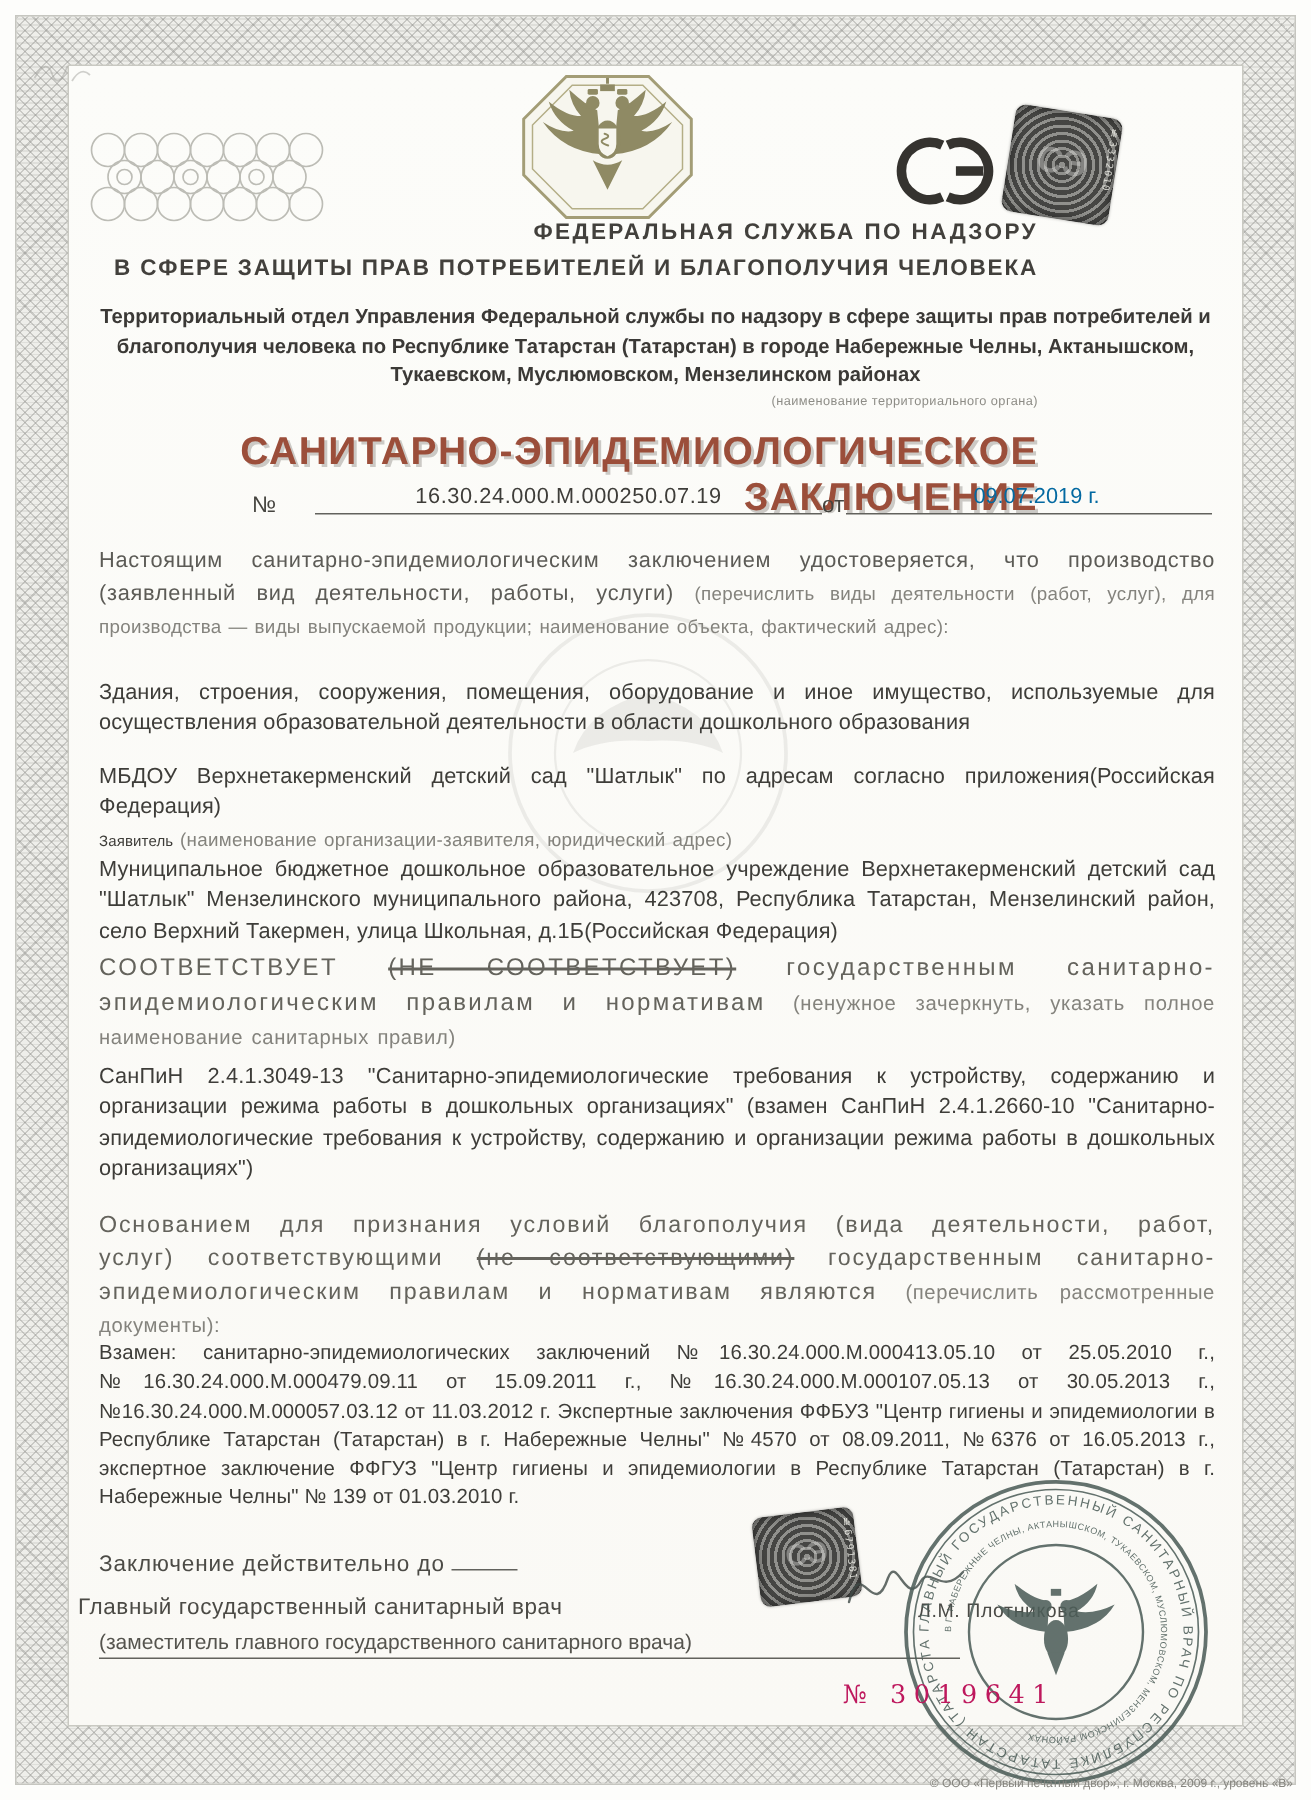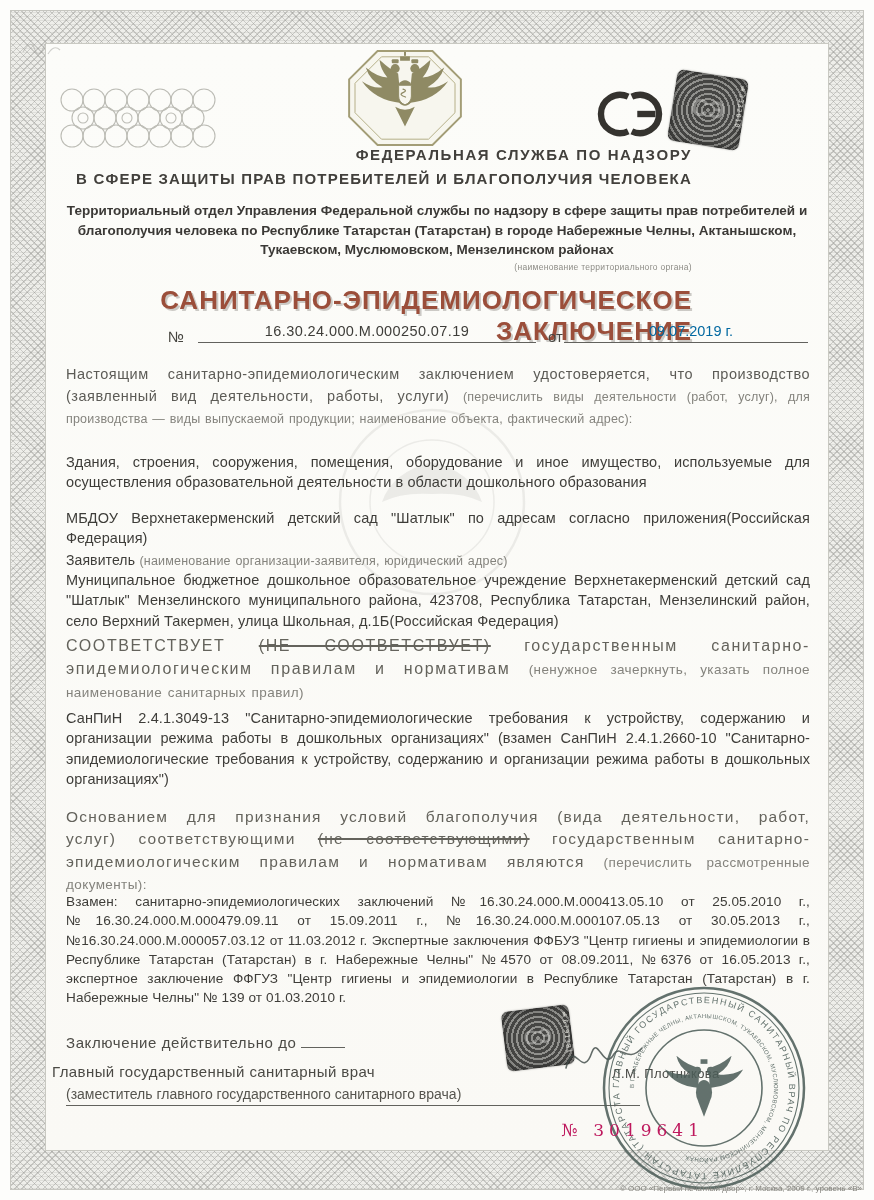--- a/index.html
+++ b/index.html
@@ -26,21 +26,21 @@
   .hline1 { top:146px; font-size:15px; font-weight:bold; letter-spacing:1.6px; color:#42403c; }
   .hline2 { top:170px; font-size:15px; font-weight:bold; letter-spacing:1.2px; color:#42403c; }
   .territorial { top:201px; left:62px; width:750px; text-align:center; font-weight:bold;
                  font-size:13.5px; line-height:1.45; color:#3b3936; }
   .terr-cap { top:262px; font-size:8.5px; color:#8d8c86; letter-spacing:.3px; }
   .doc-title { top:285px; font-size:26px; font-weight:bold; letter-spacing:1px; color:#9b4e3a;
                text-shadow:2px 2px 0 rgba(115,110,104,.35); }
 
   .numrow-label { font-size:15px; color:#45443f; }
   .u-line { display:inline-block; border-bottom:1.2px solid #62625d; padding-bottom:3px; }
-  .cert-num { left:198px; top:323px; width:338px; text-align:center; font-size:14.5px; color:#3e3d39; letter-spacing:.4px; }
+  .cert-num { left:210px; top:323px; width:338px; text-align:center; font-size:14.5px; color:#3e3d39; letter-spacing:.4px; }
   .cert-date { left:564px; top:323px; width:234px; text-align:center; padding-left:10px; font-size:14.5px; color:#0369a1; }
 
   .lead-gray { color:#5c5b56; font-size:14.5px; line-height:1.5; text-align:justify;
                letter-spacing:.5px; word-spacing:3.5px; }
   .cap-gray  { color:#84837d; font-size:12.5px; letter-spacing:.2px; word-spacing:1px; }
   .body-dark { color:#3e3d39; font-size:14.5px; line-height:1.4; text-align:justify; letter-spacing:.1px; }
   .spread    { color:#64635c; font-size:16px; line-height:1.45; letter-spacing:1.6px;
                word-spacing:5px; text-align:justify; }
   .spread .cap-gray { font-size:13.5px; letter-spacing:.4px; word-spacing:1.5px; }
   .struck { text-decoration:line-through; text-decoration-thickness:2px; }
@@ -162,21 +162,21 @@
   <div class="abs col lead-gray" style="top:364px">
     <span>Настоящим санитарно-эпидемиологическим заключением удостоверяется, что производство (заявленный вид деятельности, работы, услуги)</span>
     <span class="cap-gray">(перечислить виды деятельности (работ, услуг), для производства — виды выпускаемой продукции; наименование объекта, фактический адрес):</span>
   </div>
 
   <div class="abs col body-dark" style="top:452px">Здания, строения, сооружения, помещения, оборудование и иное имущество, используемые для осуществления образовательной деятельности в области дошкольного образования</div>
 
   <div class="abs col body-dark" style="top:508px">МБДОУ Верхнетакерменский детский сад "Шатлык" по адресам согласно приложения(Российская Федерация)</div>
 
   <div class="abs col" style="top:551px">
-    <span class="body-dark" style="font-size:14px">Заявитель</span>
+    <span class="body-dark" style="font-size:10px">Заявитель</span>
     <span class="cap-gray">(наименование организации-заявителя, юридический адрес)</span>
   </div>
 
   <div class="abs col body-dark" style="top:570px">Муниципальное бюджетное дошкольное образовательное учреждение Верхнетакерменский детский сад "Шатлык" Мензелинского муниципального района, 423708, Республика Татарстан, Мензелинский район, село Верхний Такермен, улица Школьная, д.1Б(Российская Федерация)</div>
 
   <div class="abs col spread" style="top:634px">
     <span>СООТВЕТСТВУЕТ</span>
     <span class="struck">(НЕ СООТВЕТСТВУЕТ)</span>
     <span>государственным санитарно-эпидемиологическим правилам и нормативам</span>
     <span class="cap-gray">(ненужное зачеркнуть, указать полное наименование санитарных правил)</span>

